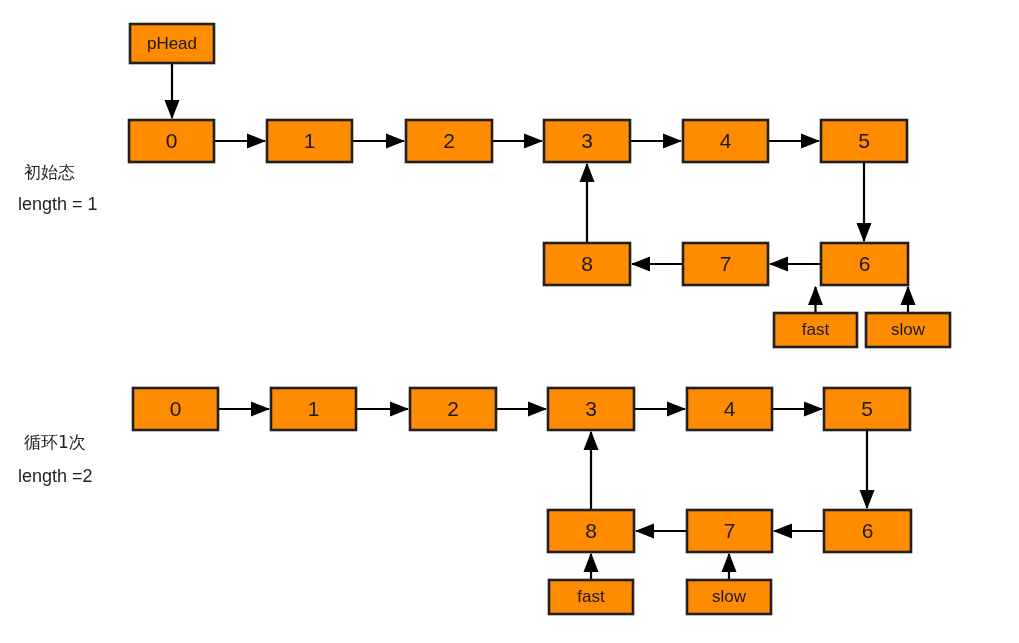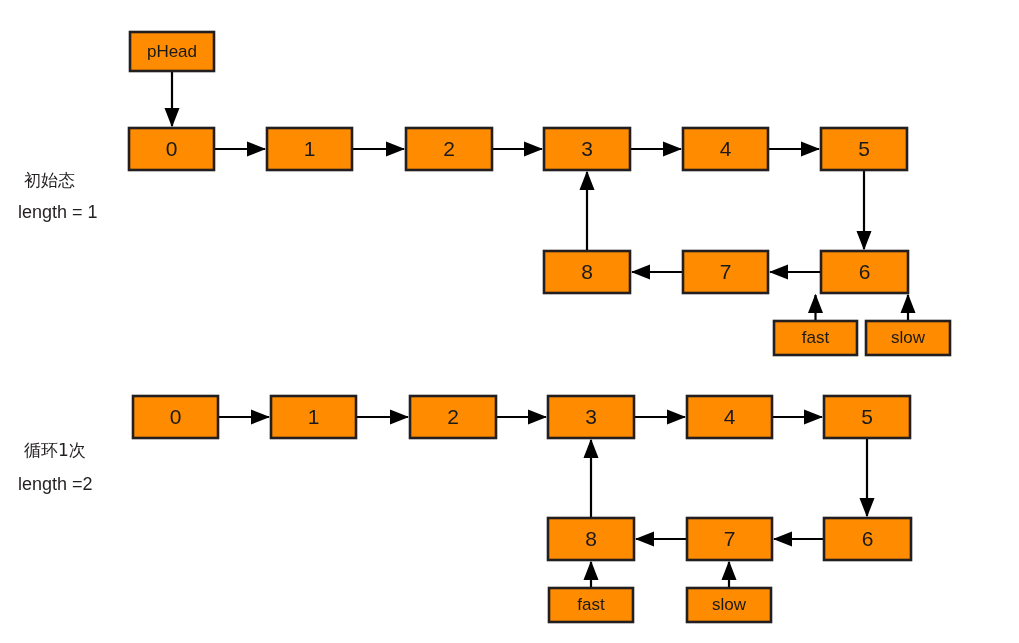--- a/index.html
+++ b/index.html
@@ -10,21 +10,21 @@
   body {
     width: 1019px;
     height: 643px;
     position: relative;
     overflow: hidden;
     font-family: "Liberation Sans", "DejaVu Sans", sans-serif;
   }
   #canvas {
     position: absolute;
     left: 0;
-    top: 8px;
+    top: 0;
     width: 1019px;
     height: 528px;
   }
   .node-rect {
     fill: #ff8c00;
     stroke: #231f20;
     stroke-width: 2.6;
   }
   .node-label {
     font-family: "Liberation Sans", "DejaVu Sans", sans-serif;

